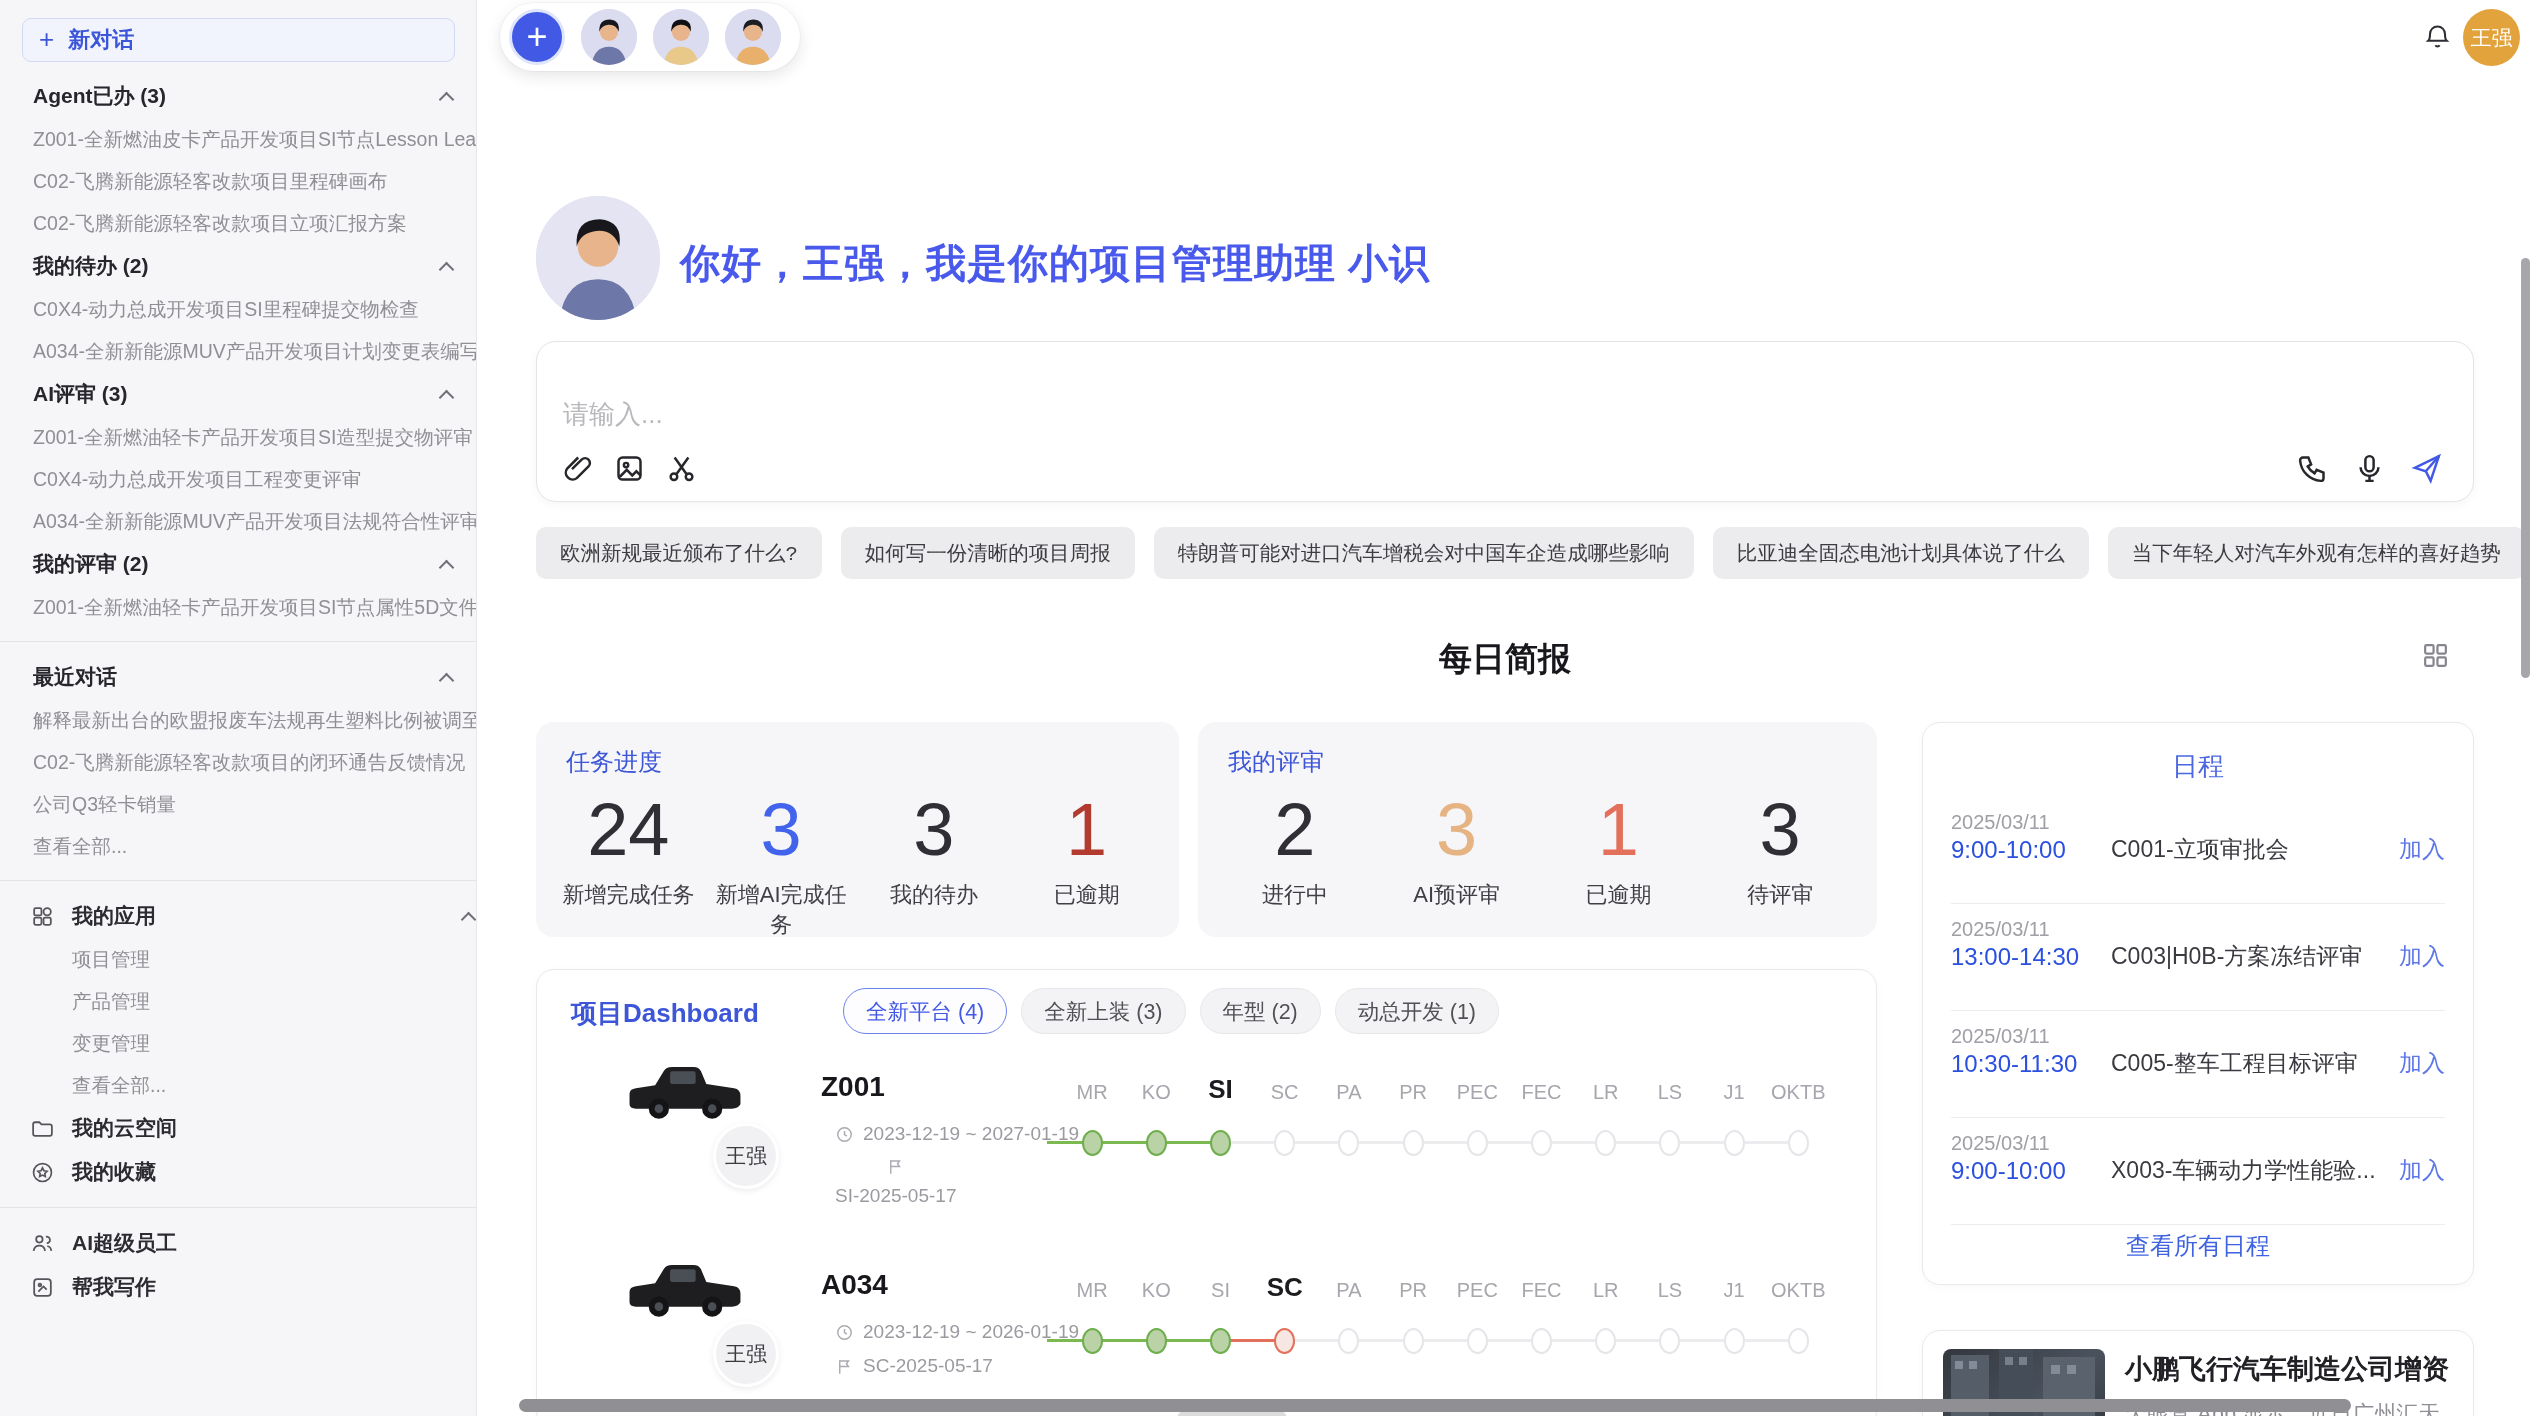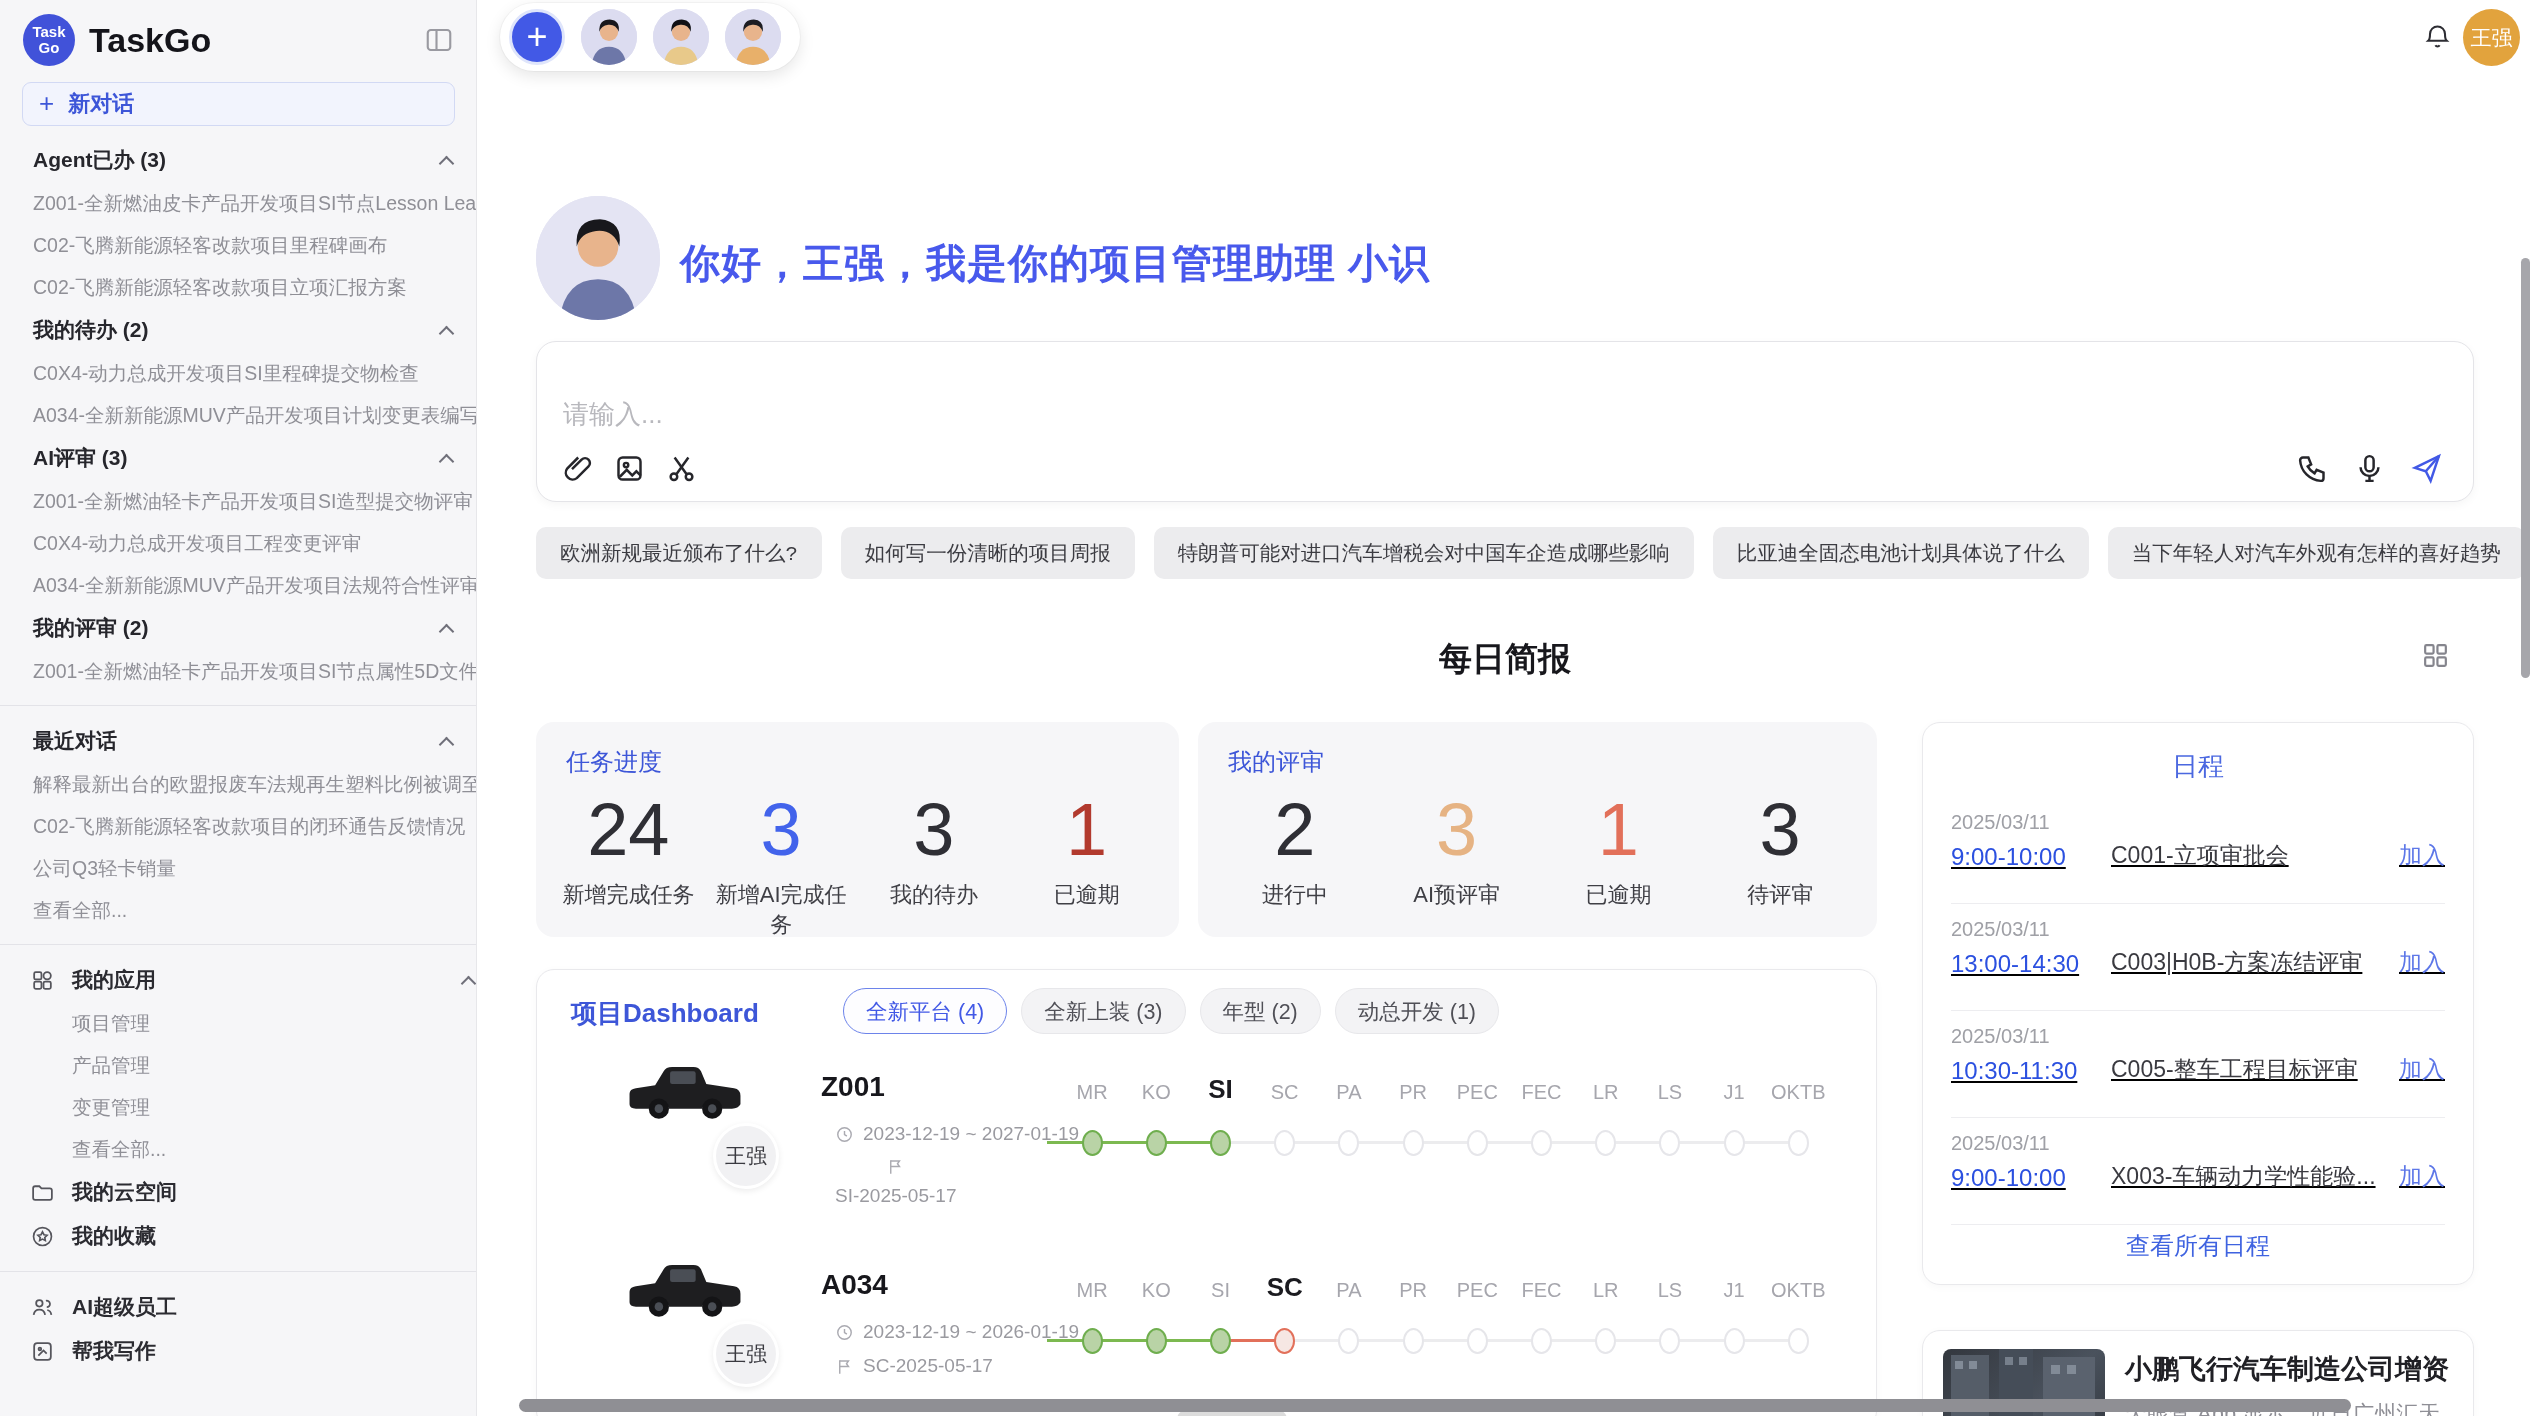--- a/index.html
+++ b/index.html
@@ -98,21 +98,21 @@
   .ms-dot{position:absolute;width:21px;height:26px;border-radius:50%;background:#fff;border:2px solid #e6e6ea;}
   .ms-line{position:absolute;height:3px;top:100px;}
   .proj-sliver{position:absolute;left:640px;top:429px;width:110px;height:40px;border-radius:50%;background:#dcdcdc;}
 
   
   .sched{position:absolute;left:1922px;top:722px;width:552px;height:563px;background:#fff;
     border:1px solid var(--line);border-radius:18px;overflow:hidden;box-shadow:0 2px 8px rgba(0,0,0,.03);}
   .sched-title{position:absolute;left:0;right:0;top:26px;text-align:center;font-size:26px;color:#4b68e0;font-weight:500;}
   .sch-item{position:absolute;left:28px;right:28px;height:107px;}
   .sch-date{font-size:20px;color:#9fa0a6;padding-top:8px;}
-  .sch-main{display:flex;align-items:flex-end;margin-top:6px;text-decoration:underline;}
+  .sch-main{display:flex;align-items:center;margin-top:0;}
   .sch-time{width:160px;font-size:24px;color:#2b50e0;font-weight:500;}
   .sch-name{flex:1;font-size:23px;color:#3a3a40;white-space:nowrap;overflow:hidden;}
   .sch-join{font-size:23px;color:#5d77e8;cursor:pointer;}
   .sch-div{position:absolute;left:28px;right:28px;height:1px;background:#ededf0;}
   .sched-footer{position:absolute;left:0;right:0;bottom:22px;text-align:center;font-size:24px;
     color:#3f63e0;cursor:pointer;}
 
   
   .news{position:absolute;left:1922px;top:1330px;width:552px;height:170px;background:#fff;
     border:1px solid var(--line);border-radius:18px;overflow:hidden;box-shadow:0 2px 8px rgba(0,0,0,.03);cursor:pointer;}
@@ -122,33 +122,20 @@
   .news-body{position:absolute;left:202px;top:68px;width:336px;font-size:22px;color:#8f8f96;line-height:30px;}
 
   
   .hscroll{position:absolute;left:519px;top:1399px;width:1832px;height:13px;border-radius:7px;background:#8f8f94;cursor:pointer;}
   .vscroll{position:absolute;left:2521px;top:258px;width:9px;height:420px;border-radius:5px;background:#a6a6ab;cursor:pointer;}
 </style>
 </head>
 <body>
 
 <aside>
-  <div class="logo-row">
-    <div class="logo">
-      <span>Task</span>
-      <span>Go</span>
-    </div>
-    <div class="app-title">TaskGo</div>
-    <span class="panel-icon">
-      <svg viewBox="0 0 24 24" fill="none" stroke="#9a9aa1" stroke-width="1.7">
-          <rect x="3" y="4" width="18" height="16" rx="2.5"></rect>
-          <line x1="10" y1="4" x2="10" y2="20"></line>
-        </svg>
-    </span>
-  </div>
   <button class="new-chat">
     <span class="plus">+</span>
     <span>新对话</span>
   </button>
   <div id="side-sections">
       <div class="side-h">
         <span>Agent已办 (3)</span>
         <span class="chev"></span>
       </div>
       <div class="side-item">Z001-全新燃油皮卡产品开发项目SI节点Lesson Learn报告</div>

